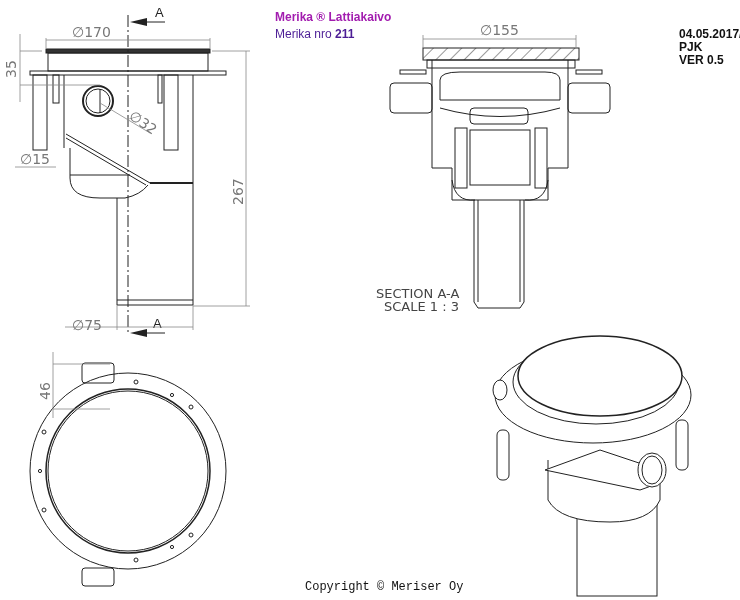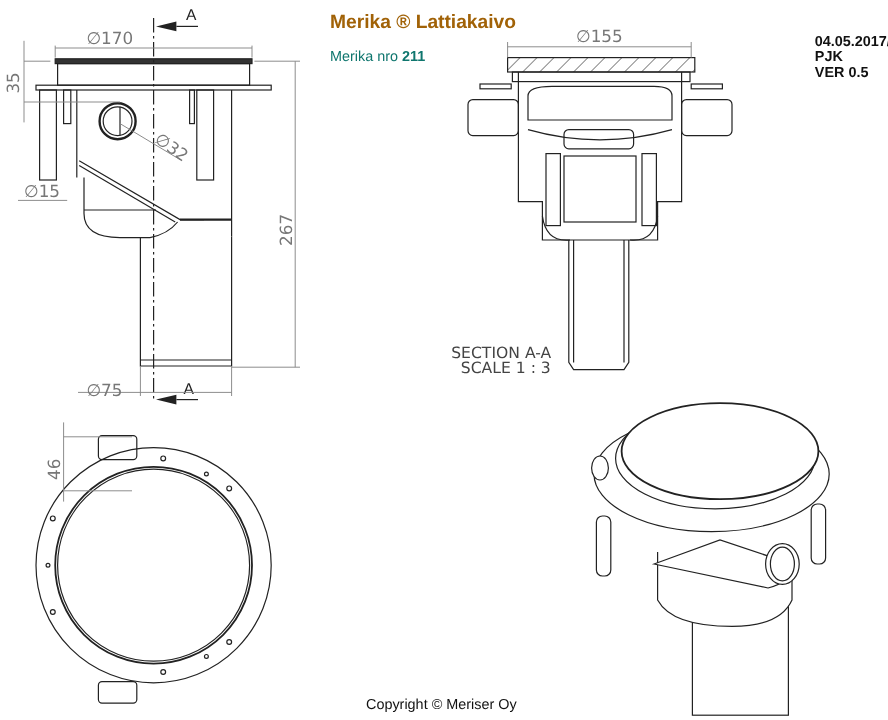--- a/index.html
+++ b/index.html
@@ -1,22 +1,22 @@
 <!DOCTYPE html>
 <html><head>
   <meta charset="utf-8">
   <style>
     html, body { margin: 0; padding: 0; background: #ffffff; }
     body { width: 740px; height: 600px; position: relative; overflow: hidden; font-family: "Liberation Sans", sans-serif; }
     .abs { position: absolute; }
-    .title { left: 275px; top: 10px; font-size: 16px; font-weight: bold; color: #a16207; }
-    .subtitle { left: 275px; top: 40px; font-size: 12px; color: #0f766e; }
+    .title { left: 275px; top: 10px; font-size: 12px; font-weight: bold; color: #a21caf; }
+    .subtitle { left: 275px; top: 27px; font-size: 12px; color: #4c1d95; }
     .subtitle b { font-weight: bold; }
     .date { left: 632px; top: 28px; font-size: 12px; font-weight: bold; color: #111; line-height: 13px; margin-left: 47px; }
-    .copyright { left: 305px; top: 580px; font-size: 12px; color: #111; }
+    .copyright { left: 305px; top: 580px; font-size: 12px; color: #111; font-family: Liberation Mono, monospace; }
     svg.drawing { position: absolute; left: 0; top: 0; }
     .dim { font-family: "DejaVu Sans", sans-serif; font-size: 14px; fill: #777; }
     .sec { font-family: "DejaVu Sans", sans-serif; font-size: 13px; fill: #444; }
   </style>
 </head>
 <body>
 
 <div class="abs title">Merika ® Lattiakaivo</div>
 <div class="abs subtitle"><span>Merika nro </span><b>211</b></div>
 <div class="abs date">

